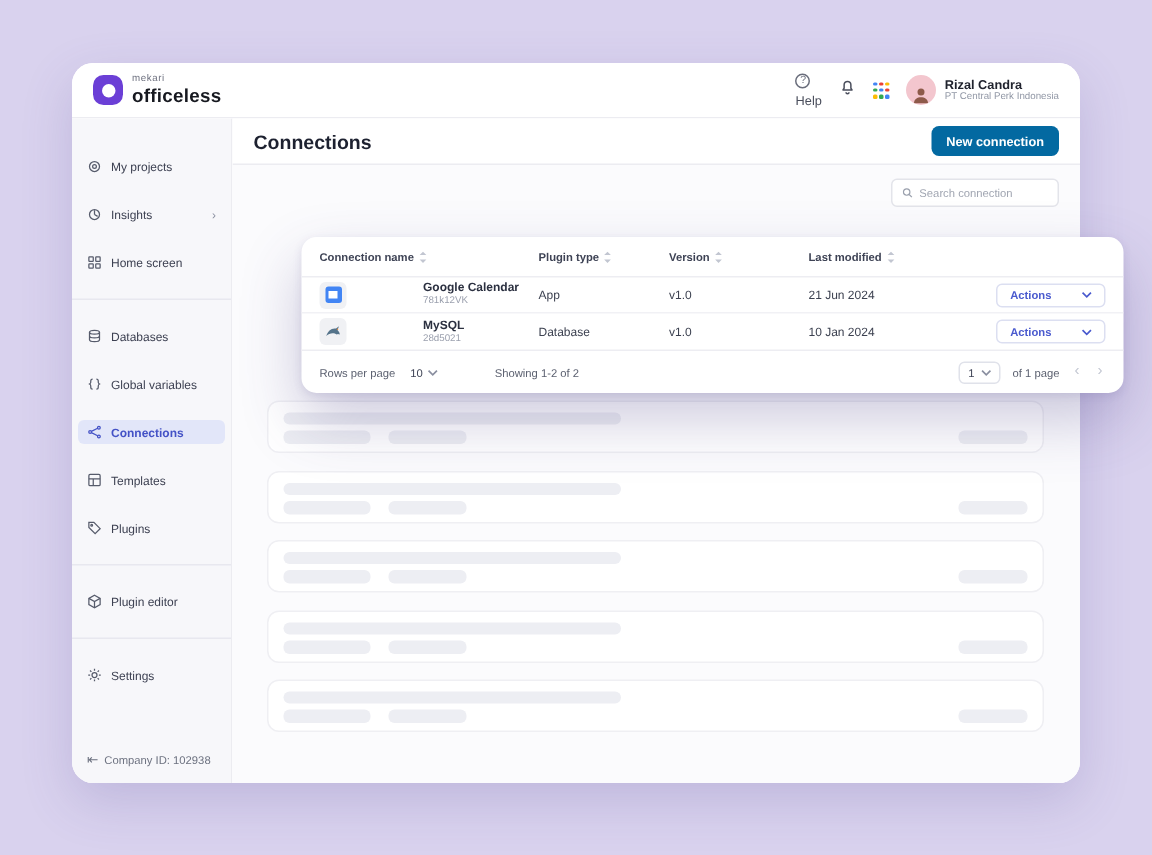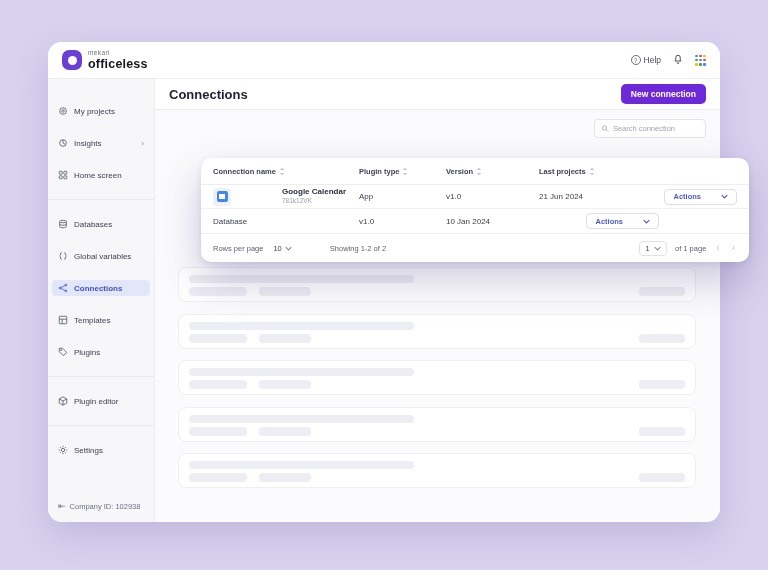--- a/index.html
+++ b/index.html
@@ -22,21 +22,21 @@
     padding:0 14px; border-bottom:1px solid #ececf1;
     background:#fff; border-radius:14px 14px 0 0;
   }
   .brand { display:flex; align-items:center; gap:6px; }
   .brand-mark { width:20px; height:20px; border-radius:7px; background:#6b3fd6; position:relative; }
   .brand-mark::after { content:""; position:absolute; inset:5.5px; background:#fff; border-radius:50%; }
   .brand-text { display:flex; flex-direction:column; line-height:1; }
   .brand-top { font-size:6.5px; color:#6f7280; letter-spacing:.4px; margin-bottom:1px; }
   .brand-bottom { font-size:12.5px; font-weight:700; color:#16181f; letter-spacing:.2px; }
   .topbar-right { display:flex; align-items:center; gap:11px; }
-  .help-link { display:flex; align-items:center; gap:3px; font-size:8.5px; color:#4a4e5c; }
+  .help-link { display:flex; gap:3px; font-size:8.5px; color:#4a4e5c;flex-direction:column; }
   .q-circle { width:10px; height:10px; border:1px solid #6a6e7c; border-radius:50%;
     font-size:7px; display:flex; align-items:center; justify-content:center; color:#6a6e7c; }
   .apps-grid { width:11px; height:11px; display:grid; grid-template-columns:repeat(3,1fr); gap:1.5px; }
   .apps-grid span { border-radius:1px; }
   .avatar { width:20px; height:20px; border-radius:50%; background:#f3c6ce; overflow:hidden;
     display:flex; align-items:flex-end; justify-content:center; }
   .user-block { display:flex; align-items:center; gap:6px; }
   .user-text { display:flex; flex-direction:column; line-height:1.25; }
   .user-name { font-size:8.5px; font-weight:700; color:#20232e; }
   .user-company { font-size:6.5px; color:#9298a6; }
@@ -65,21 +65,21 @@
   .main {
     position:absolute; left:107px; top:37px; right:0; bottom:0;
     background:#fbfbfd; border-radius:0 0 14px 0; overflow:hidden;
   }
   .page-header {
     height:31px; background:#fff; border-bottom:1px solid #ececf1;
     display:flex; align-items:center; justify-content:space-between; padding:0 14px;
   }
   .page-title { font-size:13px; font-weight:700; color:#1d2130; }
   .btn-new {
-    background:#6d28d9; color:#fff; border:none; border-radius:5px;
+    background:#0369a1; color:#fff; border:none; border-radius:5px;
     font-size:8.5px; font-weight:600; padding:5px 10px; cursor:pointer;
     font-family:"Liberation Sans", sans-serif;
   }
   .toolbar { display:flex; justify-content:flex-end; padding:9px 14px 0; }
   .search-box {
     width:112px; height:19px; background:#fff; border:1px solid #e3e4ea;
     border-radius:4px; display:flex; align-items:center; gap:4px; padding:0 6px;
   }
   .search-box input {
     border:none; outline:none; background:transparent; width:100%;
@@ -169,20 +169,32 @@
         <span style="background:#4285f4"></span>
           <span style="background:#ea4335"></span>
           <span style="background:#fbbc05"></span>
         <span style="background:#34a853"></span>
           <span style="background:#4285f4"></span>
           <span style="background:#ea4335"></span>
         <span style="background:#fbbc05"></span>
           <span style="background:#34a853"></span>
           <span style="background:#4285f4"></span>
       </span>
+      <div class="user-block">
+        <span class="avatar">
+          <svg width="14" height="14" viewBox="0 0 24 24">
+            <circle cx="12" cy="9" r="4" fill="#8d5a4a"></circle>
+            <path d="M4 22c0-5 4-7 8-7s8 2 8 7z" fill="#8d5a4a"></path>
+          </svg>
+        </span>
+        <div class="user-text">
+          <span class="user-name">Rizal Candra</span>
+          <span class="user-company">PT Central Perk Indonesia</span>
+        </div>
+      </div>
     </div>
   </div>
 
   <div class="sidebar">
     <div class="side-item">
       <svg width="10" height="10" viewBox="0 0 24 24" fill="none" stroke="#565b6b" stroke-width="2">
           <circle cx="12" cy="12" r="8"></circle>
           <circle cx="12" cy="12" r="3"></circle>
         </svg>
       <span>My projects</span>
@@ -336,21 +348,21 @@
           <path d="M4 1l3 3H1zM4 11L1 8h6z"></path>
         </svg>
     </span>
     <span class="th">
       <span>Version</span>
       <svg width="6" height="9" viewBox="0 0 8 12" fill="#c2c6d1">
           <path d="M4 1l3 3H1zM4 11L1 8h6z"></path>
         </svg>
     </span>
     <span class="th">
-      <span>Last projects</span>
+      <span>Last modified</span>
       <svg width="6" height="9" viewBox="0 0 8 12" fill="#c2c6d1">
           <path d="M4 1l3 3H1zM4 11L1 8h6z"></path>
         </svg>
     </span>
     <span></span>
   </div>
 
   <div class="t-grid t-row">
     <span class="name-cell">
       <span class="conn-icon">
@@ -370,20 +382,32 @@
       <button class="btn-actions">
         <span>Actions</span>
         <svg width="7" height="5" viewBox="0 0 10 6" fill="none" stroke="#4a5ace" stroke-width="1.6">
             <path d="M1 1l4 4 4-4"></path>
           </svg>
       </button>
     </span>
   </div>
 
   <div class="t-grid t-row" style="border-bottom:none;">
+    <span class="name-cell">
+      <span class="conn-icon">
+        <svg width="12" height="12" viewBox="0 0 24 24">
+            <path d="M3 18c2-7 7-11 13-10l4-3-2 5c2 2 3 4 3 6-2-1-3-1-4 0-4-3-10-2-14 2z" fill="#54738a"></path>
+            <circle cx="18" cy="9" r="1" fill="#e8873a"></circle>
+          </svg>
+      </span>
+      <span class="name-stack">
+        <span class="conn-name">MySQL</span>
+        <span class="conn-id">28d5021</span>
+      </span>
+    </span>
     <span>Database</span>
     <span>v1.0</span>
     <span>10 Jan 2024</span>
     <span class="actions-cell">
       <button class="btn-actions">
         <span>Actions</span>
         <svg width="7" height="5" viewBox="0 0 10 6" fill="none" stroke="#4a5ace" stroke-width="1.6">
             <path d="M1 1l4 4 4-4"></path>
           </svg>
       </button>

